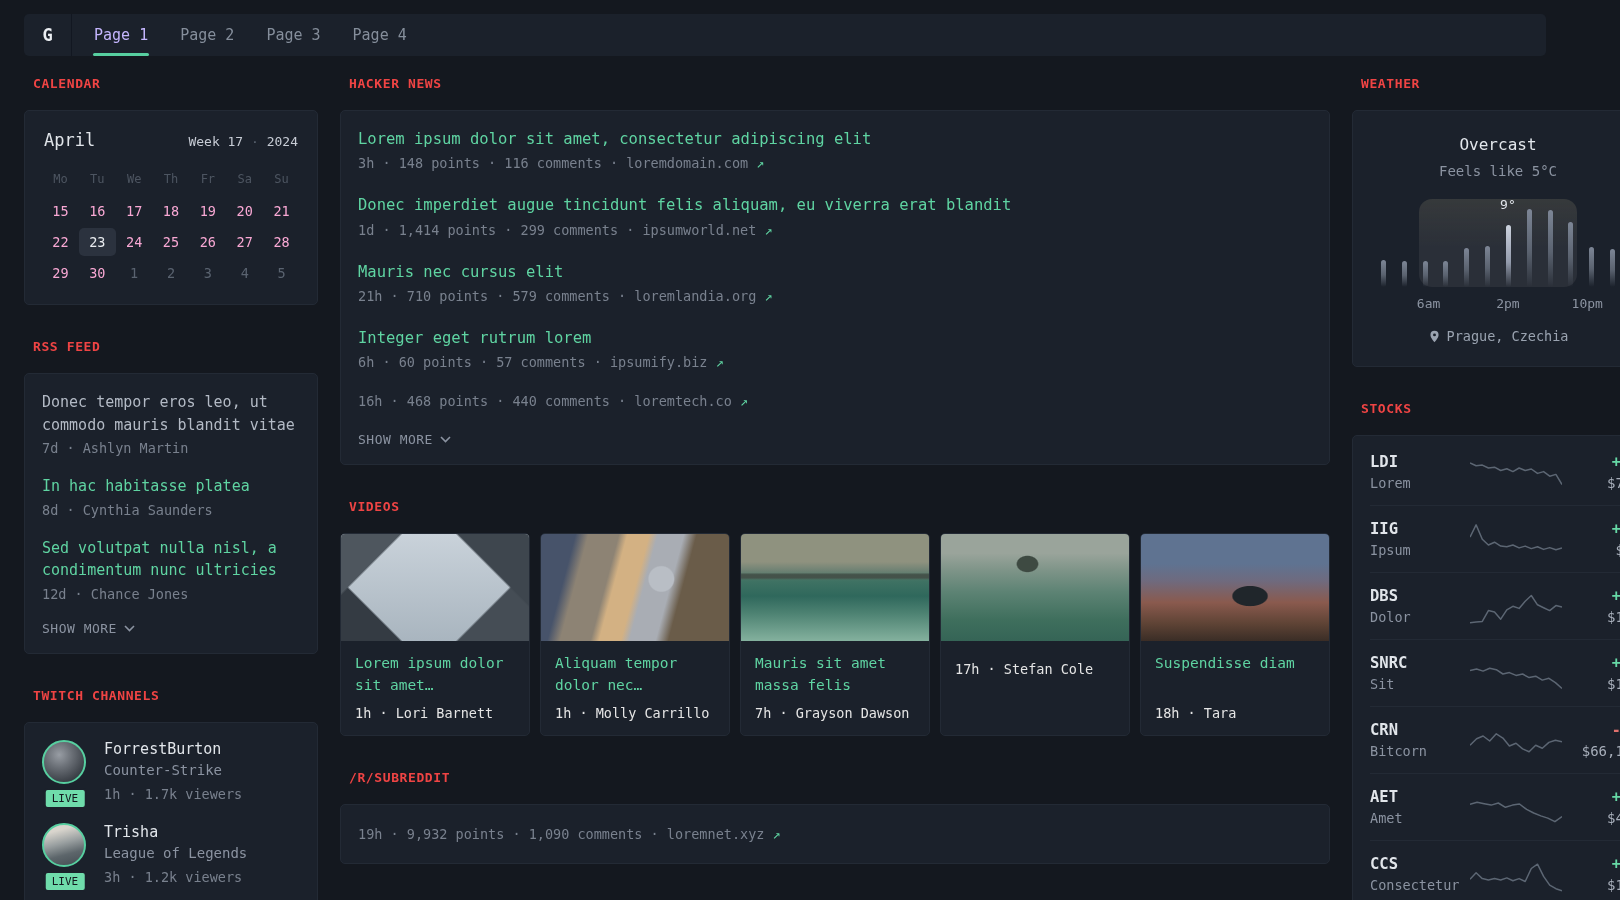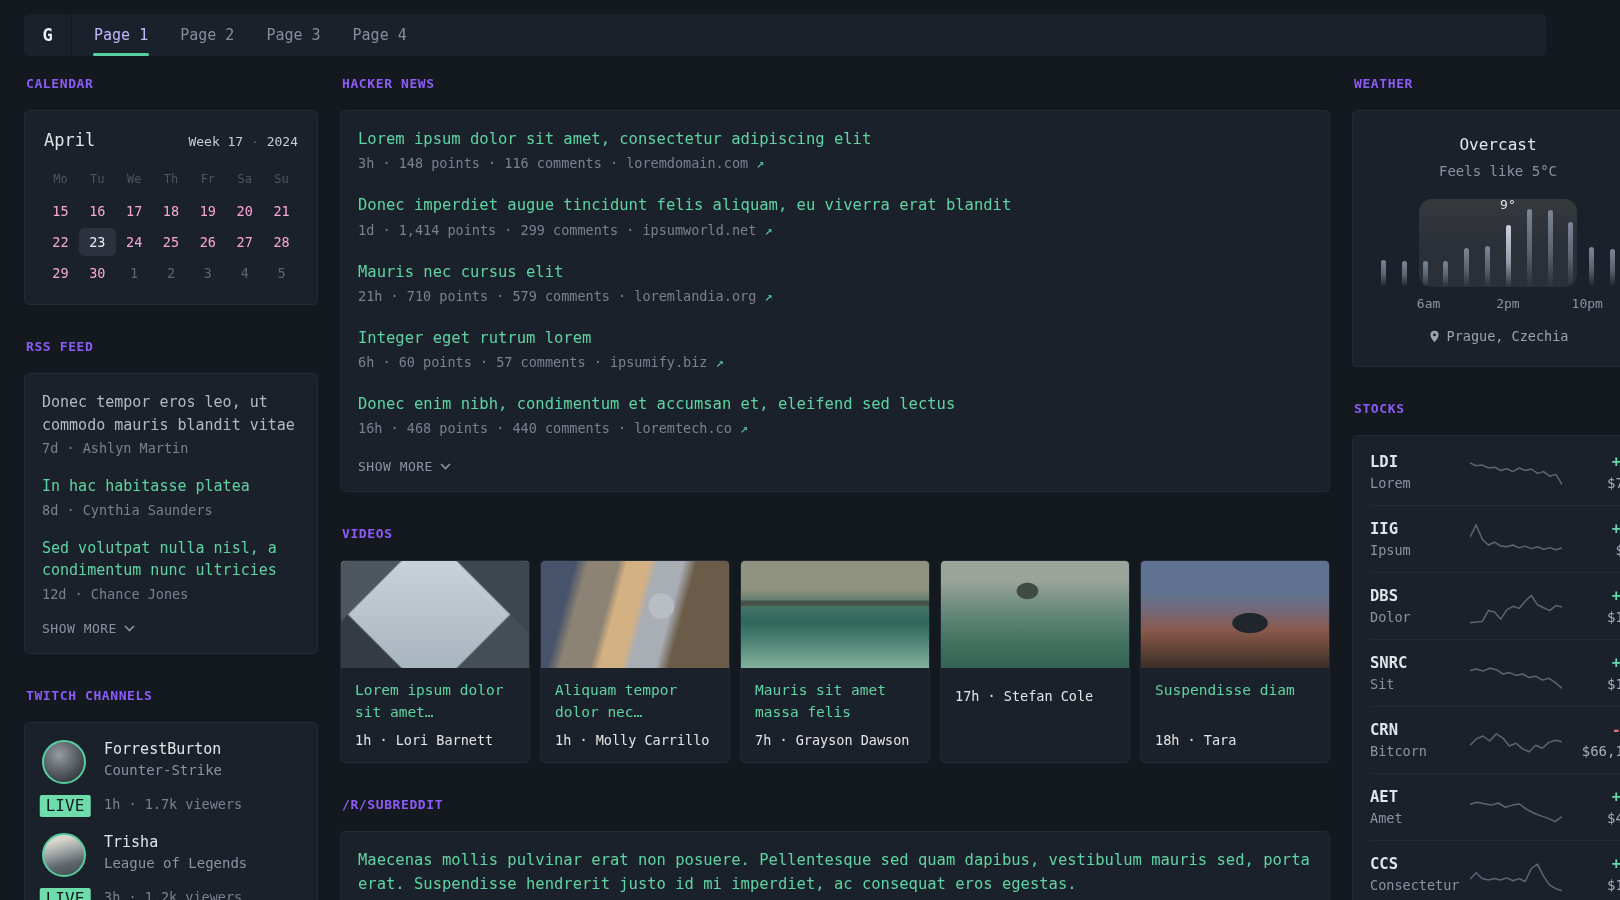--- a/index.html
+++ b/index.html
@@ -18,21 +18,21 @@
           border-right:1px solid #121721; color:#eceff3; font-size:17px; font-weight:bold; }
   .tabs { display:flex; margin-left:6px; }
   .tab { padding:0 16px; display:flex; align-items:center; color:#858e9b; font-size:15px;
          position:relative; cursor:pointer; }
   .tab.active { color:#c4b5fd; }
   .tab.active::after { content:""; position:absolute; left:15px; right:15px; bottom:0;
          height:3px; border-radius:2px; background:#57cfa0; }
 
   
   .columns { display:grid; grid-template-columns:294px 1fr 292px; gap:22px; margin-top:20px; }
-  .section-title { color:#8b5cf6; font-size:13px; letter-spacing:.6px; margin:0 0 19px 2px; }
+  .section-title { color:#ef4444; font-size:13px; letter-spacing:.6px; margin:0 0 19px 9px; }
   .section + .section { margin-top:34px; }
   .card { background:#1b212b; border:1px solid #232a35; border-radius:5px; padding:17px; }
 
   
   .cal-header { display:flex; justify-content:space-between; align-items:baseline; margin:2px 2px 18px; }
   .cal-month { font-size:17px; color:#e1e5ea; }
   .cal-week { font-size:13px; color:#c7ccd5; }
   .cal-week .dot { color:#5a6370; }
   .cal-grid { display:grid; grid-template-columns:repeat(7,1fr); row-gap:3px; text-align:center; }
   .cal-dow { color:#4d5561; font-size:12px; padding:4px 0 8px; }
@@ -54,26 +54,26 @@
   
   .channel { display:flex; gap:16px; margin-bottom:21px; cursor:pointer; }
   .channel:last-child { margin-bottom:4px; }
   .avatar-wrap { position:relative; width:46px; flex:0 0 46px; }
   .avatar { width:44px; height:44px; border-radius:50%; border:2px solid #57cfa0; }
   .channel.offline .avatar { border-color:#3c4450; }
   .av-forrest { background:radial-gradient(circle at 38% 32%, #989da4 0%, #6a6f76 35%, #3a3f46 75%); }
   .av-trisha  { background:linear-gradient(165deg, #d9d5cd 18%, #9aa0a1 45%, #5d666b 70%, #434c52 100%); }
   .av-kendall { background:radial-gradient(circle at 50% 38%, #dfc9a2 0%, #b08a67 55%, #7d5f4e 90%); }
   .live-badge { position:absolute; left:50%; bottom:-7px; transform:translateX(-50%);
-                background:#6fdcab; color:#14181f; font-size:16px; line-height:1;
+                background:#6fdcab; color:#14181f; font-size:11px; line-height:1;
                 padding:3px 6px; border-radius:4px; border:2px solid #1b212b; }
   .channel-name { color:#e1e5ea; font-size:15px; }
   .channel.offline .channel-name { color:#99a2ae; }
   .channel-game { color:#8b93a1; font-size:14px; margin-top:4px; }
-  .channel-meta { color:#79818e; font-size:13.5px; margin-top:18px; }
+  .channel-meta { color:#79818e; font-size:13.5px; margin-top:8px; }
 
   
   .videos-row { display:flex; gap:10px; overflow:hidden; }
   .video-card { flex:0 0 190px; width:190px; background:#1b212b; border:1px solid #232a35;
                 border-radius:5px; overflow:hidden; cursor:pointer; }
   .thumb { height:107px; }
   .thumb-pillars { background-image:
       linear-gradient(135deg,#4e565e 20%,rgba(78,86,94,0) 21%),
       linear-gradient(225deg,#3e464e 24%,rgba(62,70,78,0) 25%),
       linear-gradient(45deg,#343b43 20%,rgba(52,59,67,0) 21%),
@@ -276,21 +276,20 @@
               </div>
               <div class="feed-item">
                 <a class="feed-link">Mauris nec cursus elit</a>
                 <div class="feed-meta">21h · 710 points · 579 comments · <span>loremlandia.org <span class="arrow">↗</span></span></div>
               </div>
               <div class="feed-item">
                 <a class="feed-link">Integer eget rutrum lorem</a>
                 <div class="feed-meta">6h · 60 points · 57 comments · <span>ipsumify.biz <span class="arrow">↗</span></span></div>
               </div>
               <div class="feed-item">
-                <a class="feed-link">Donec enim nibh, condimentum et accumsan et, eleifend sed lectus</a>
                 <div class="feed-meta">16h · 468 points · 440 comments · <span>loremtech.co <span class="arrow">↗</span></span></div>
               </div>
             </div>
           <div class="show-more">
             <span>SHOW MORE</span>
             <svg width="11" height="7" viewBox="0 0 11 7">
                 <polyline class="chev" points="1,1 5.5,5.5 10,1"></polyline>
               </svg>
           </div>
         </div>
@@ -334,21 +333,20 @@
               </div>
             </div>
           </div>
       </div>
 
       <div class="section hn">
         <h2 class="section-title">/R/SUBREDDIT</h2>
         <div class="card">
           <div>
               <div class="feed-item" style="margin-bottom: 4px;">
-                <a class="feed-link">Maecenas mollis pulvinar erat non posuere. Pellentesque sed quam dapibus, vestibulum mauris sed, porta erat. Suspendisse hendrerit justo id mi imperdiet, ac consequat eros egestas.</a>
                 <div class="feed-meta">19h · 9,932 points · 1,090 comments · <span>loremnet.xyz <span class="arrow">↗</span></span></div>
               </div>
             </div>
         </div>
       </div>
 
     </div>
 
     <div class="col">
 

